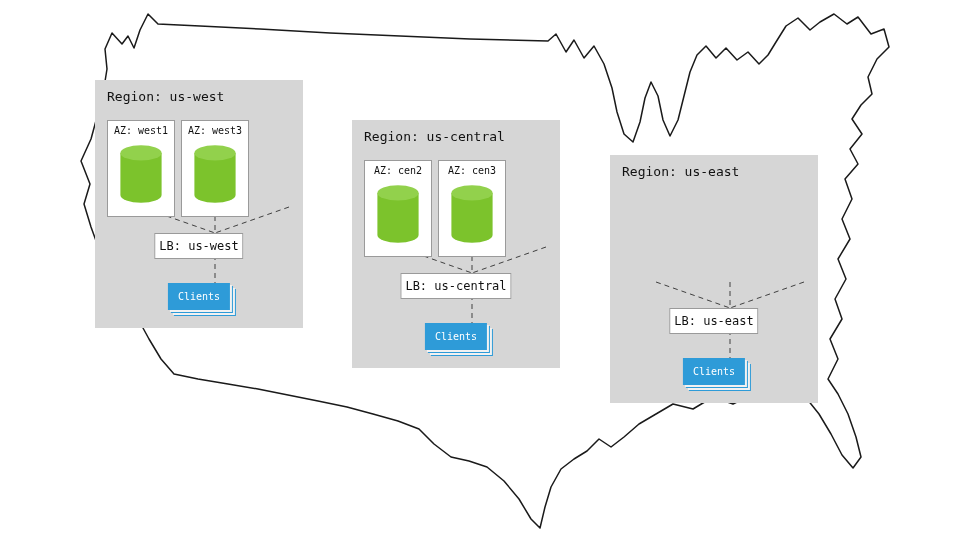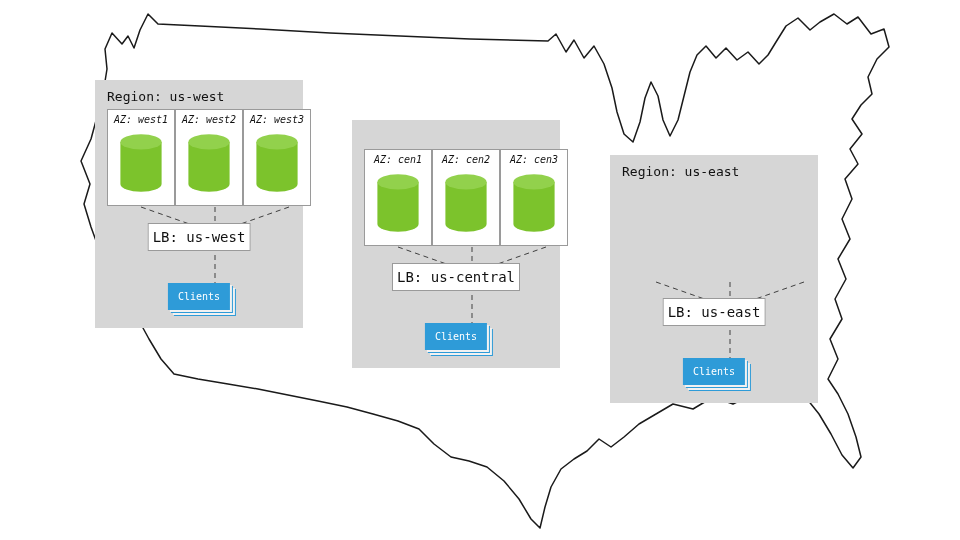--- a/index.html
+++ b/index.html
@@ -13,25 +13,25 @@
     --connector:#404040;
     --map-stroke:#1a1a1a;
   }
   *{box-sizing:border-box;margin:0;padding:0;}
   html,body{width:960px;height:540px;background:#ffffff;overflow:hidden;}
   .stage{position:relative;width:960px;height:540px;font-family:"DejaVu Sans Mono",monospace;}
   .map-svg{position:absolute;left:0;top:0;}
   .region{position:absolute;width:208px;height:248px;background:var(--region-bg);}
   .region-title{position:absolute;top:9px;left:12px;font-size:13px;color:#111;white-space:nowrap;}
   .connectors{position:absolute;left:0;top:0;pointer-events:none;}
-  .az-row{position:absolute;top:29px;left:12px;display:flex;font-style:italic;}
+  .az-row{position:absolute;top:40px;left:12px;display:flex;gap:6px;}
   .az{width:68px;height:97px;background:var(--az-bg);border:1px solid var(--border);display:flex;flex-direction:column;align-items:center;}
   .az-label{font-size:10px;color:#111;margin-top:4px;white-space:nowrap;}
   .cyl{margin-top:7px;}
-  .lb{position:absolute;top:143px;left:50%;transform:translateX(-50%);background:#ffffff;border:1px solid var(--border);font-size:14px;color:#111;padding:5px 4px;white-space:nowrap;}
+  .lb{position:absolute;top:153px;left:50%;transform:translateX(-50%);background:#ffffff;border:1px solid var(--border);font-size:12px;color:#111;padding:5px 4px;white-space:nowrap;}
   .clients{position:absolute;top:203px;left:50%;transform:translateX(-50%);background:var(--clients-bg);color:var(--clients-text);font-size:10px;padding:8px 10px;white-space:nowrap;
     box-shadow:2px 2px 0 #f2f2f2,3px 3px 0 var(--clients-bg),5px 5px 0 #f2f2f2,6px 6px 0 var(--clients-bg);}
 </style>
 </head>
 <body>
 
 <div class="stage">
 
   <svg class="map-svg" width="960" height="540" viewBox="0 0 960 540">
     <path d="M112,33 L122,44 L128,36 L134,48 L140,30 L148,14 L158,24 L200,26 L260,29 L330,33 L400,36 L470,39 L548,41
@@ -55,53 +55,40 @@
     </svg>
     <div class="az-row">
       <div class="az">
         <div class="az-label">AZ: west1</div>
         <svg class="cyl" width="46" height="62" viewBox="0 0 48 62">
           <path d="M2.5 9 L2.5 53 A21.5 8 0 0 0 45.5 53 L45.5 9 Z" style="fill:var(--cylinder-body)"></path>
           <ellipse cx="24" cy="9" rx="21.5" ry="8" style="fill:var(--cylinder-top)"></ellipse>
         </svg>
       </div>
       <div class="az">
-        <div class="az-label">AZ: west2</div>
-        <svg class="cyl" width="46" height="62" viewBox="0 0 48 62">
-          <path d="M2.5 9 L2.5 53 A21.5 8 0 0 0 45.5 53 L45.5 9 Z" style="fill:var(--cylinder-body)"></path>
-          <ellipse cx="24" cy="9" rx="21.5" ry="8" style="fill:var(--cylinder-top)"></ellipse>
-        </svg>
-      </div>
-      <div class="az">
         <div class="az-label">AZ: west3</div>
         <svg class="cyl" width="46" height="62" viewBox="0 0 48 62">
           <path d="M2.5 9 L2.5 53 A21.5 8 0 0 0 45.5 53 L45.5 9 Z" style="fill:var(--cylinder-body)"></path>
           <ellipse cx="24" cy="9" rx="21.5" ry="8" style="fill:var(--cylinder-top)"></ellipse>
         </svg>
       </div>
     </div>
     <div class="lb">LB: us-west</div>
     <div class="clients">Clients</div>
   </div>
 
   <div class="region" style="left:352px;top:120px;">
+    <div class="region-title">Region: us-central</div>
     <svg class="connectors" width="240" height="248">
       <line x1="46" y1="127" x2="120" y2="153" stroke="var(--connector)" stroke-dasharray="5 4"></line>
       <line x1="120" y1="127" x2="120" y2="153" stroke="var(--connector)" stroke-dasharray="5 4"></line>
       <line x1="194" y1="127" x2="120" y2="153" stroke="var(--connector)" stroke-dasharray="5 4"></line>
       <line x1="120" y1="175" x2="120" y2="203" stroke="var(--connector)" stroke-dasharray="5 4"></line>
     </svg>
     <div class="az-row">
-      <div class="az">
-        <div class="az-label">AZ: cen1</div>
-        <svg class="cyl" width="46" height="62" viewBox="0 0 48 62">
-          <path d="M2.5 9 L2.5 53 A21.5 8 0 0 0 45.5 53 L45.5 9 Z" style="fill:var(--cylinder-body)"></path>
-          <ellipse cx="24" cy="9" rx="21.5" ry="8" style="fill:var(--cylinder-top)"></ellipse>
-        </svg>
-      </div>
       <div class="az">
         <div class="az-label">AZ: cen2</div>
         <svg class="cyl" width="46" height="62" viewBox="0 0 48 62">
           <path d="M2.5 9 L2.5 53 A21.5 8 0 0 0 45.5 53 L45.5 9 Z" style="fill:var(--cylinder-body)"></path>
           <ellipse cx="24" cy="9" rx="21.5" ry="8" style="fill:var(--cylinder-top)"></ellipse>
         </svg>
       </div>
       <div class="az">
         <div class="az-label">AZ: cen3</div>
         <svg class="cyl" width="46" height="62" viewBox="0 0 48 62">

